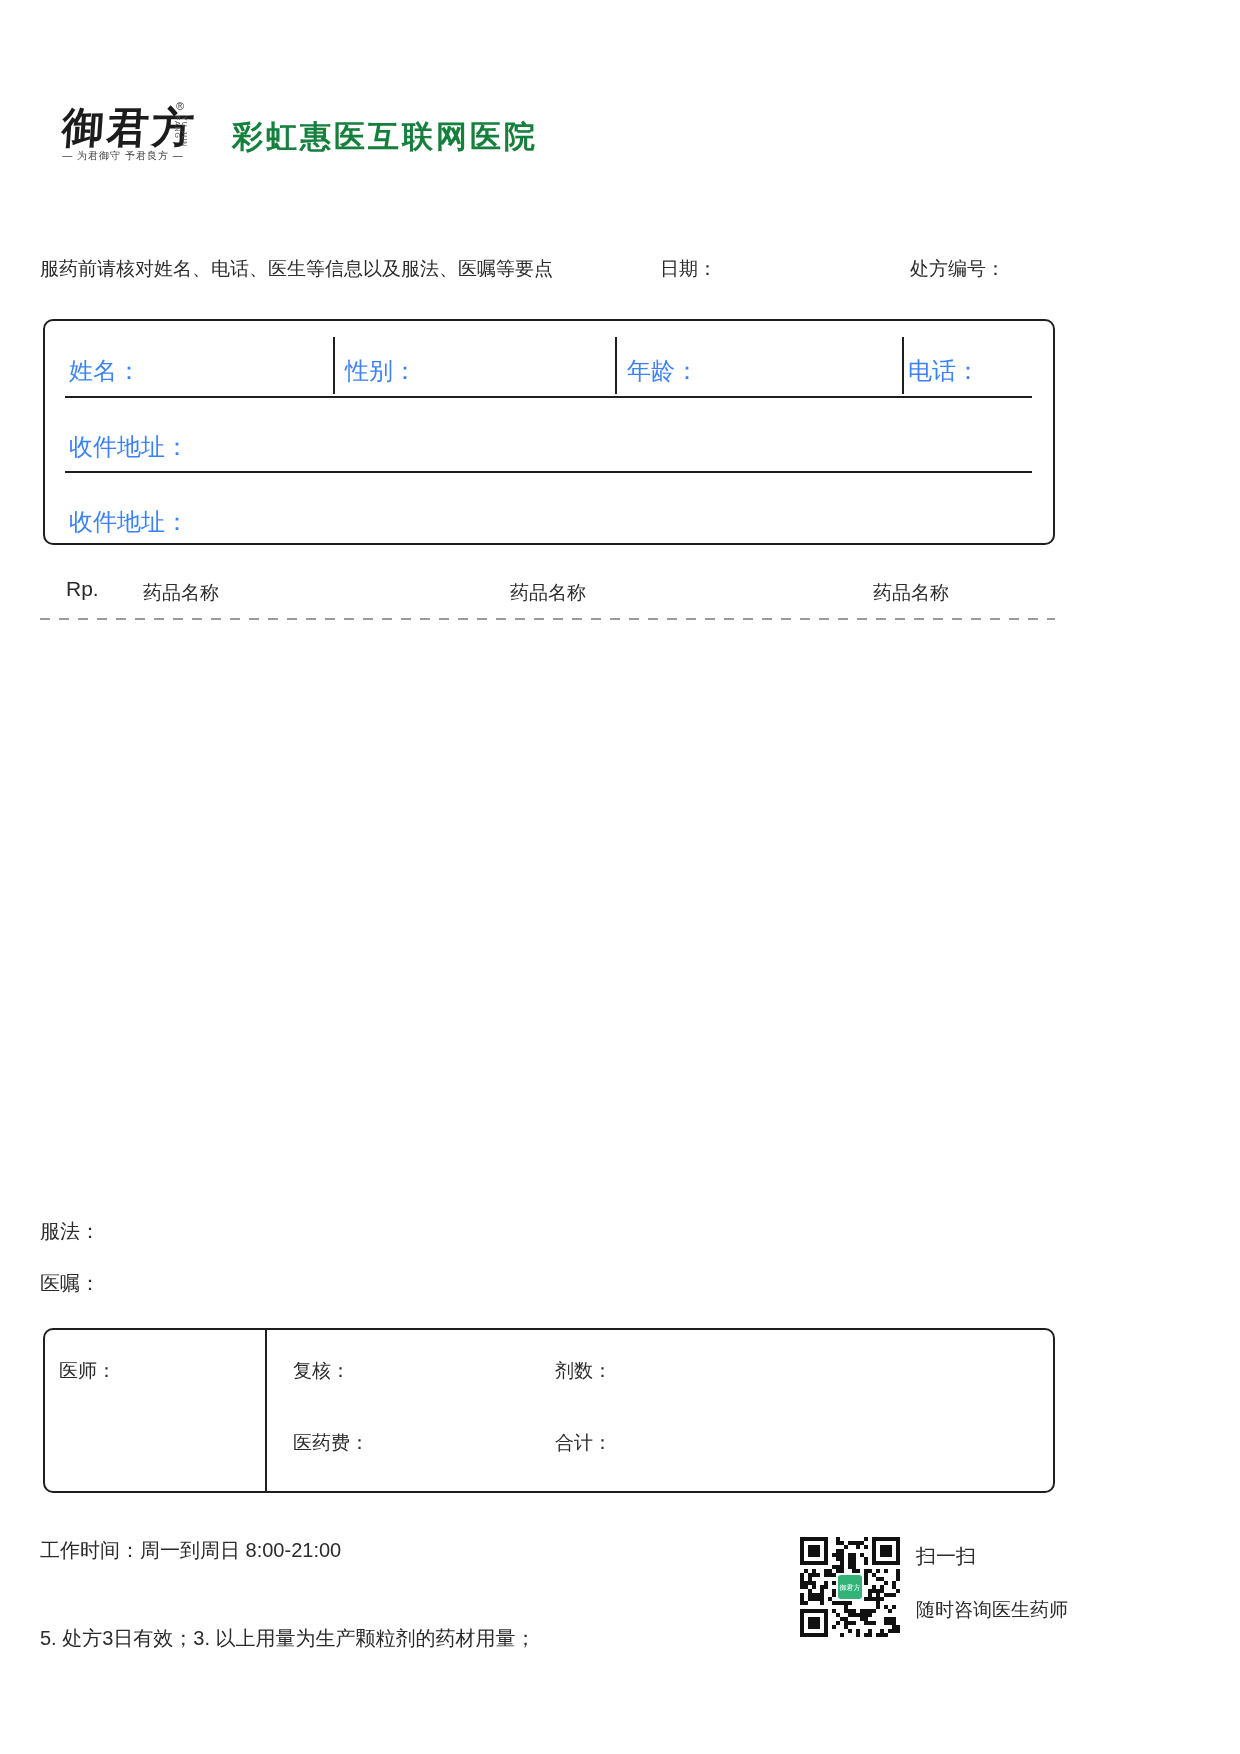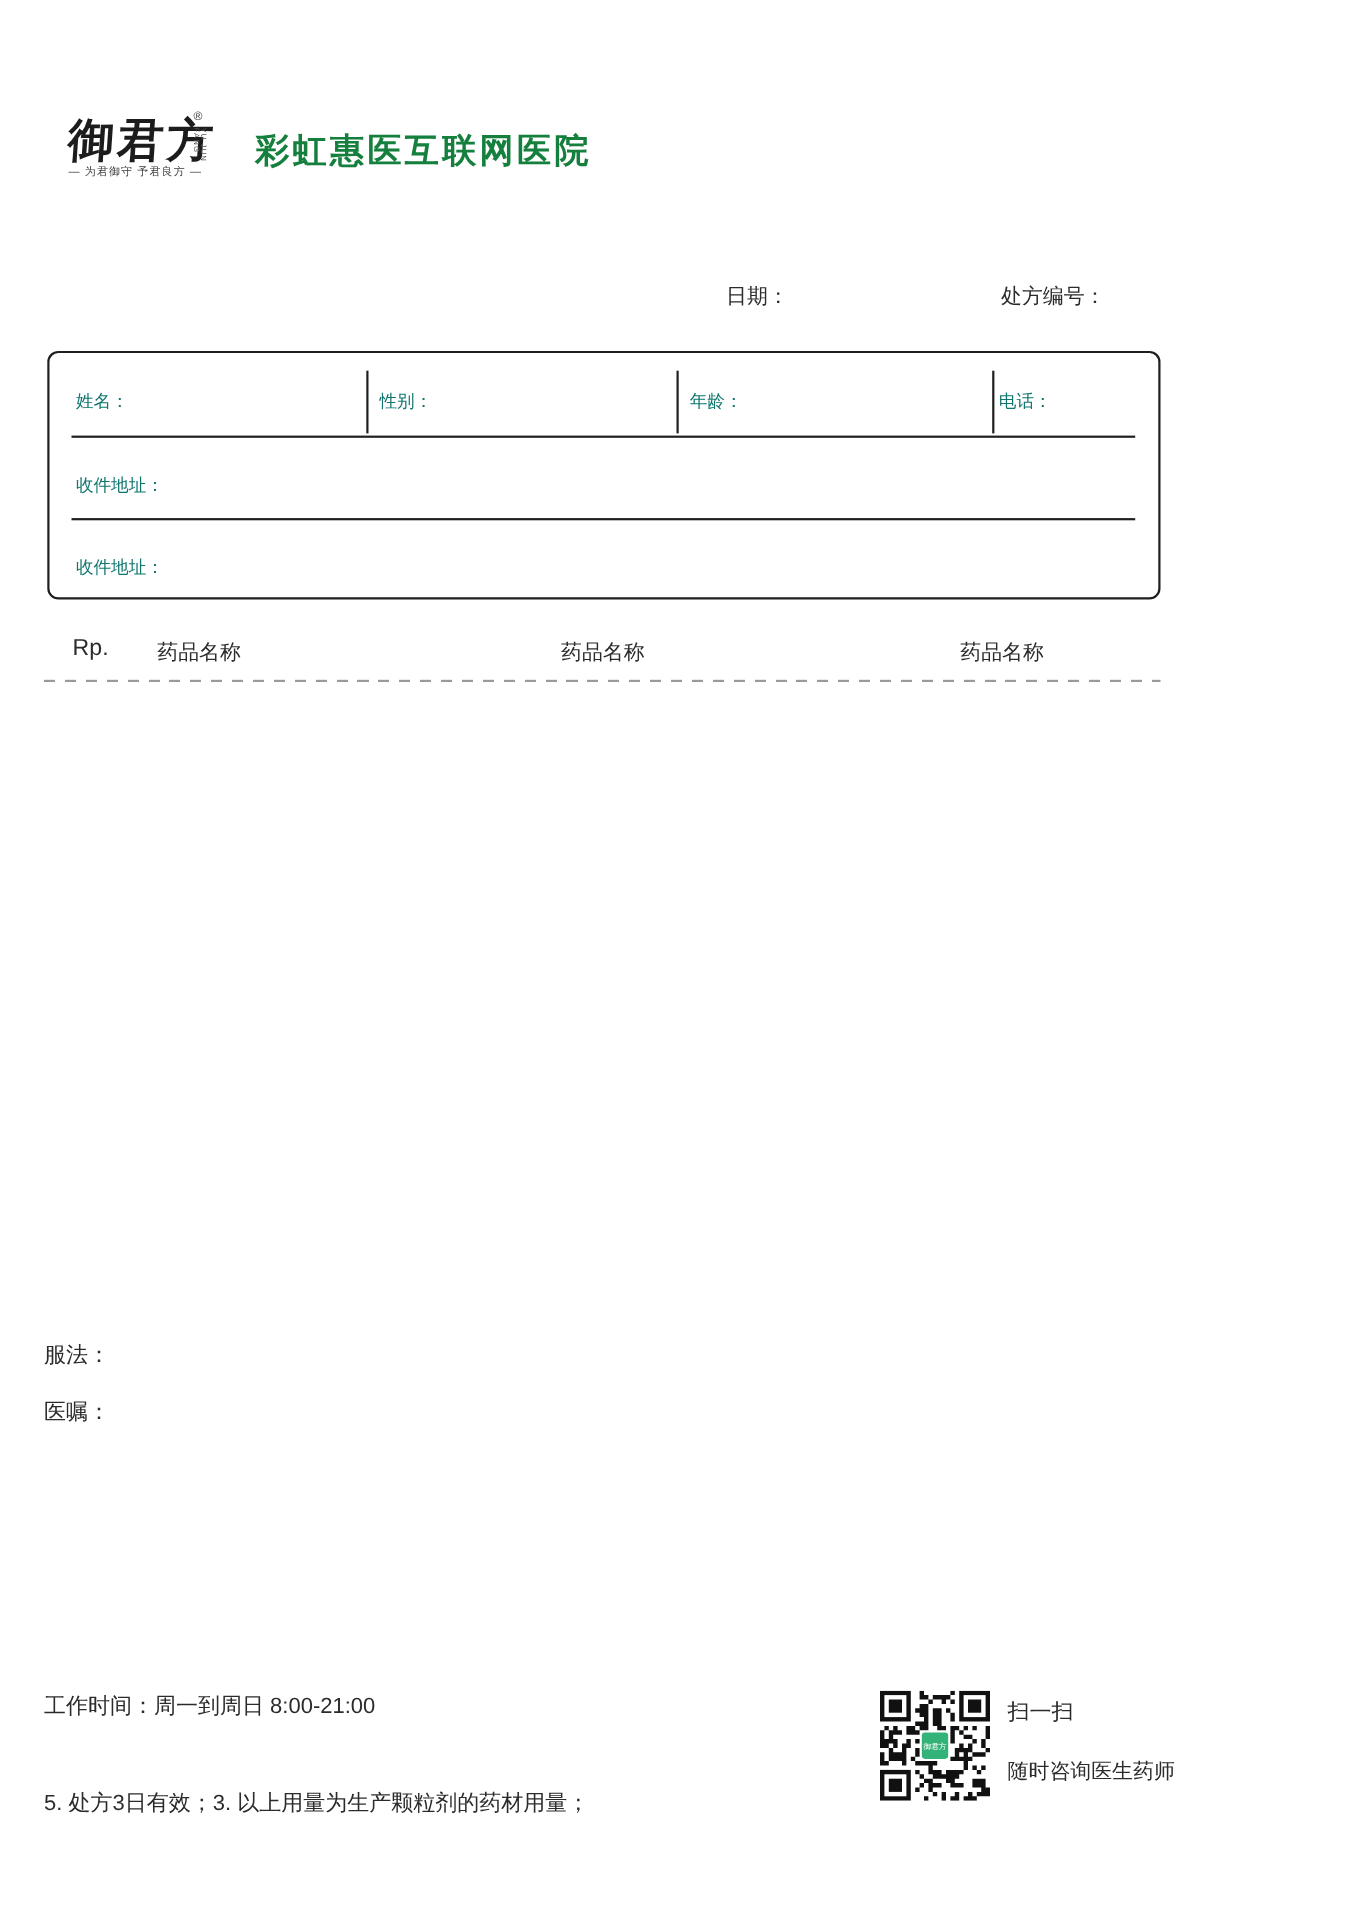--- a/index.html
+++ b/index.html
@@ -38,21 +38,21 @@
 
   
   .patient-box {
     left:43px; top:319px; width:1012px; height:226px;
     border:2.5px solid #1f1f1f; border-radius:10px; box-sizing:border-box;
   }
   .patient-box .vsep { position:absolute; top:16px; width:2px; height:57px; background:#1f1f1f; }
   .vsep-1 { left:288px; } .vsep-2 { left:570px; } .vsep-3 { left:857px; }
   .patient-box .hline { position:absolute; left:20px; width:967px; height:2px; background:#1f1f1f; }
   .hline-1 { top:75px; } .hline-2 { top:150px; }
-  .patient-box .lbl { position:absolute; font-size:16px; color:#0f766e; }
+  .patient-box .lbl { position:absolute; font-size:24px; color:#3b82f6; }
   .lbl-name { left:24px; top:34px; }
   .lbl-gender { left:300px; top:34px; }
   .lbl-age { left:582px; top:34px; }
   .lbl-phone { left:863px; top:34px; }
   .lbl-address { left:24px; top:110px;text-align:right; }
   .lbl-diagnosis { left:24px; top:185px; }
 
   
   .rp-label { left:66px; top:577px; font-size:21px; }
   .drug-col-1 { left:143px; top:580px; font-size:19px; }
@@ -94,20 +94,21 @@
 <body>
 
 <div class="page">
 
   <div class="abs brand-name">御君方</div>
   <div class="abs brand-reg">®</div>
   <div class="abs brand-vertical">YU JUN FANG</div>
   <div class="abs brand-tagline">— 为君御守 予君良方 —</div>
   <div class="abs hospital-name">彩虹惠医互联网医院</div>
 
+  <div class="abs notice-text">服药前请核对姓名、电话、医生等信息以及服法、医嘱等要点</div>
   <div class="abs date-label">日期：</div>
   <div class="abs rxno-label">处方编号：</div>
 
   <div class="abs patient-box">
     <span class="vsep vsep-1"></span>
     <span class="vsep vsep-2"></span>
     <span class="vsep vsep-3"></span>
     <span class="hline hline-1"></span>
     <span class="hline hline-2"></span>
     <span class="lbl lbl-name">姓名：</span>
@@ -120,20 +121,28 @@
 
   <div class="abs rp-label">Rp.</div>
   <div class="abs drug-col-1">药品名称</div>
   <div class="abs drug-col-2">药品名称</div>
   <div class="abs drug-col-3">药品名称</div>
   <div class="abs dashed-line"></div>
 
   <div class="abs usage-label">服法：</div>
   <div class="abs advice-label">医嘱：</div>
 
+  <div class="abs signoff-box">
+    <span class="vdiv"></span>
+    <span class="lbl lbl-physician">医师：</span>
+    <span class="lbl lbl-review">复核：</span>
+    <span class="lbl lbl-doses">剂数：</span>
+    <span class="lbl lbl-fee">医药费：</span>
+    <span class="lbl lbl-total">合计：</span>
+  </div>
 
   <div class="abs work-hours">工作时间：周一到周日 8:00-21:00</div>
   <div class="abs note-2">5. 处方3日有效；3. 以上用量为生产颗粒剂的药材用量；</div>
 
   <div class="abs qr">
     <svg width="100" height="100" viewBox="0 0 100 100" xmlns="http://www.w3.org/2000/svg">
 
       <path id="qr-path" fill="#111" d="M36 0h4v4h-4zM64 0h4v4h-4zM36 4h4v4h-4zM40 4h4v4h-4zM48 4h4v4h-4zM52 4h4v4h-4zM56 4h4v4h-4zM60 4h4v4h-4zM44 8h4v4h-4zM56 8h4v4h-4zM64 8h4v4h-4zM36 12h4v4h-4zM40 12h4v4h-4zM32 16h4v4h-4zM36 16h4v4h-4zM40 16h4v4h-4zM48 16h4v4h-4zM52 16h4v4h-4zM60 16h4v4h-4zM36 20h4v4h-4zM40 20h4v4h-4zM48 20h4v4h-4zM52 20h4v4h-4zM64 20h4v4h-4zM40 24h4v4h-4zM48 24h4v4h-4zM52 24h4v4h-4zM64 24h4v4h-4zM32 28h4v4h-4zM36 28h4v4h-4zM40 28h4v4h-4zM48 28h4v4h-4zM52 28h4v4h-4zM4 32h4v4h-4zM12 32h4v4h-4zM24 32h4v4h-4zM28 32h4v4h-4zM36 32h4v4h-4zM40 32h4v4h-4zM52 32h4v4h-4zM56 32h4v4h-4zM64 32h4v4h-4zM68 32h4v4h-4zM76 32h4v4h-4zM84 32h4v4h-4zM96 32h4v4h-4zM0 36h4v4h-4zM8 36h4v4h-4zM12 36h4v4h-4zM16 36h4v4h-4zM24 36h4v4h-4zM28 36h4v4h-4zM32 36h4v4h-4zM64 36h4v4h-4zM72 36h4v4h-4zM96 36h4v4h-4zM0 40h4v4h-4zM8 40h4v4h-4zM64 40h4v4h-4zM76 40h4v4h-4zM80 40h4v4h-4zM96 40h4v4h-4zM0 44h4v4h-4zM4 44h4v4h-4zM8 44h4v4h-4zM12 44h4v4h-4zM24 44h4v4h-4zM32 44h4v4h-4zM64 44h4v4h-4zM84 44h4v4h-4zM92 44h4v4h-4zM0 48h4v4h-4zM4 48h4v4h-4zM12 48h4v4h-4zM20 48h4v4h-4zM24 48h4v4h-4zM72 48h4v4h-4zM80 48h4v4h-4zM92 48h4v4h-4zM8 52h4v4h-4zM20 52h4v4h-4zM32 52h4v4h-4zM68 52h4v4h-4zM72 52h4v4h-4zM76 52h4v4h-4zM80 52h4v4h-4zM96 52h4v4h-4zM0 56h4v4h-4zM8 56h4v4h-4zM12 56h4v4h-4zM16 56h4v4h-4zM20 56h4v4h-4zM32 56h4v4h-4zM68 56h4v4h-4zM76 56h4v4h-4zM84 56h4v4h-4zM88 56h4v4h-4zM92 56h4v4h-4zM0 60h4v4h-4zM8 60h4v4h-4zM12 60h4v4h-4zM16 60h4v4h-4zM20 60h4v4h-4zM28 60h4v4h-4zM64 60h4v4h-4zM68 60h4v4h-4zM72 60h4v4h-4zM76 60h4v4h-4zM80 60h4v4h-4zM0 64h4v4h-4zM4 64h4v4h-4zM20 64h4v4h-4zM32 64h4v4h-4zM36 64h4v4h-4zM40 64h4v4h-4zM44 64h4v4h-4zM48 64h4v4h-4zM76 64h4v4h-4zM44 68h4v4h-4zM76 68h4v4h-4zM84 68h4v4h-4zM92 68h4v4h-4zM32 72h4v4h-4zM44 72h4v4h-4zM48 72h4v4h-4zM52 72h4v4h-4zM60 72h4v4h-4zM64 72h4v4h-4zM68 72h4v4h-4zM72 72h4v4h-4zM88 72h4v4h-4zM36 76h4v4h-4zM48 76h4v4h-4zM52 76h4v4h-4zM56 76h4v4h-4zM60 76h4v4h-4zM64 76h4v4h-4zM68 76h4v4h-4zM40 80h4v4h-4zM44 80h4v4h-4zM60 80h4v4h-4zM64 80h4v4h-4zM84 80h4v4h-4zM88 80h4v4h-4zM92 80h4v4h-4zM36 84h4v4h-4zM44 84h4v4h-4zM48 84h4v4h-4zM52 84h4v4h-4zM64 84h4v4h-4zM68 84h4v4h-4zM72 84h4v4h-4zM84 84h4v4h-4zM88 84h4v4h-4zM92 84h4v4h-4zM32 88h4v4h-4zM44 88h4v4h-4zM92 88h4v4h-4zM96 88h4v4h-4zM48 92h4v4h-4zM56 92h4v4h-4zM68 92h4v4h-4zM80 92h4v4h-4zM88 92h4v4h-4zM92 92h4v4h-4zM96 92h4v4h-4zM40 96h4v4h-4zM56 96h4v4h-4zM64 96h4v4h-4zM68 96h4v4h-4zM76 96h4v4h-4zM80 96h4v4h-4zM84 96h4v4h-4z"></path>
 
       <g>

